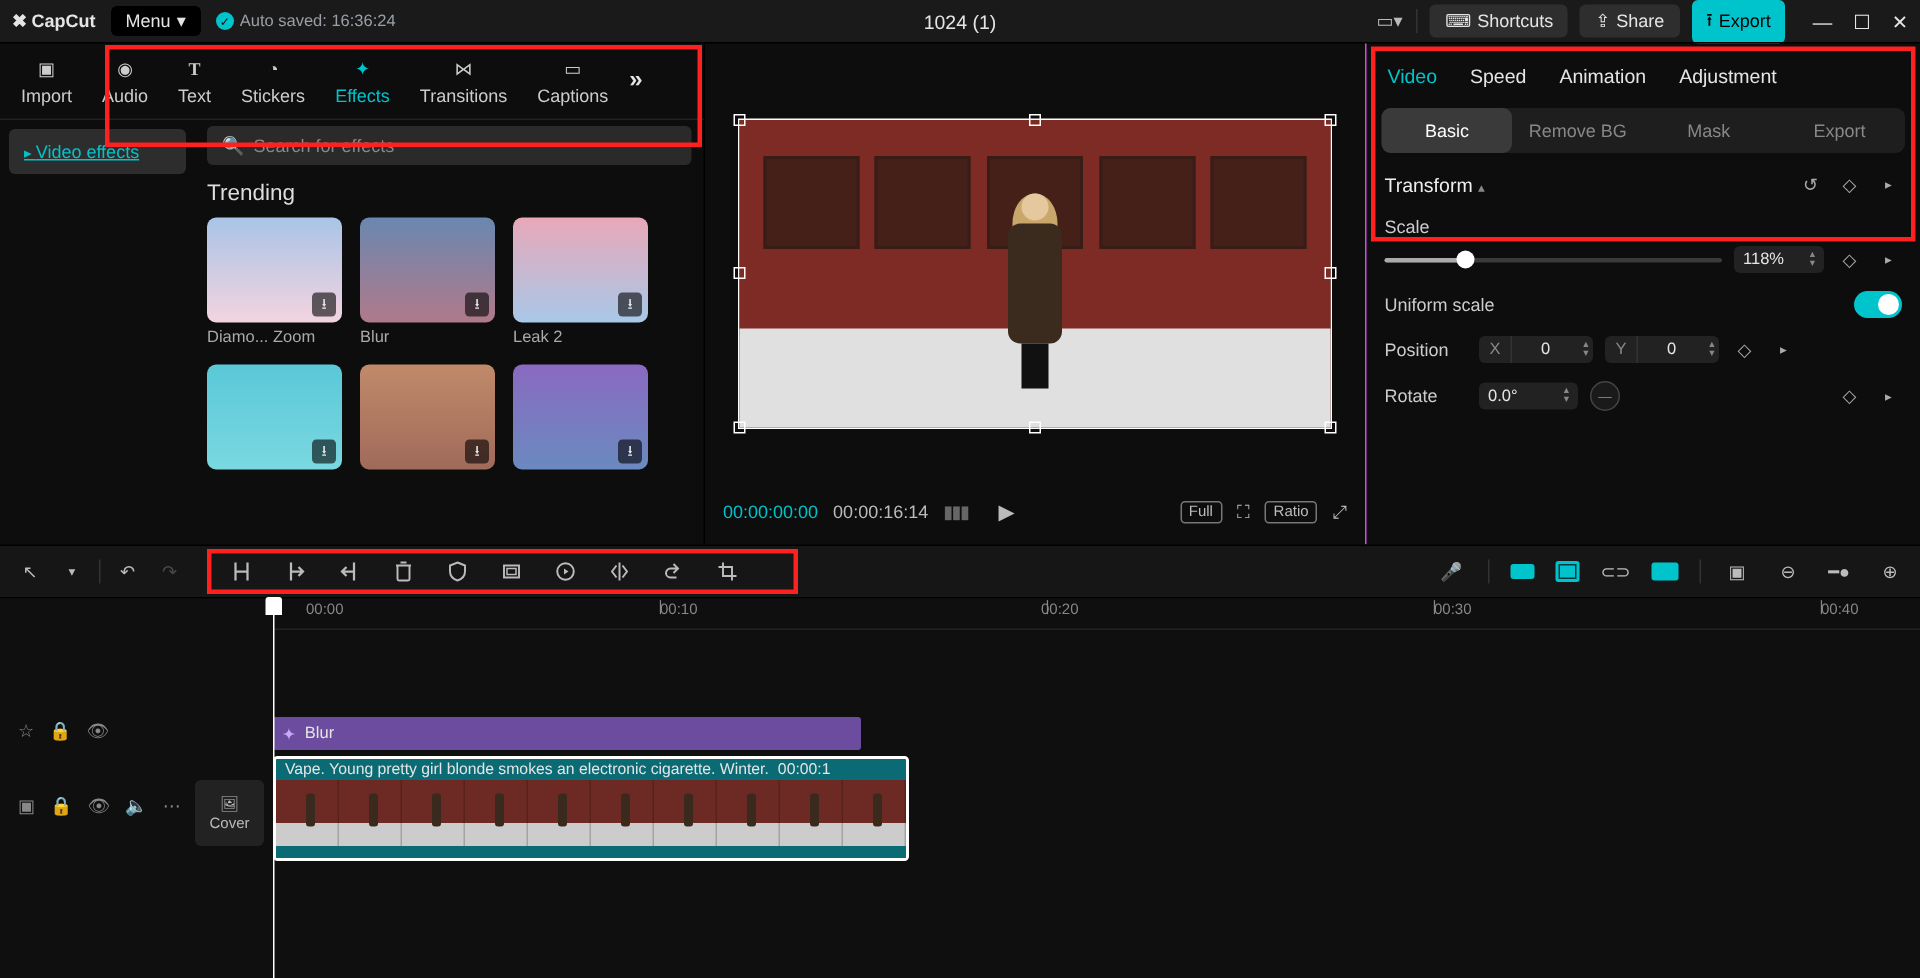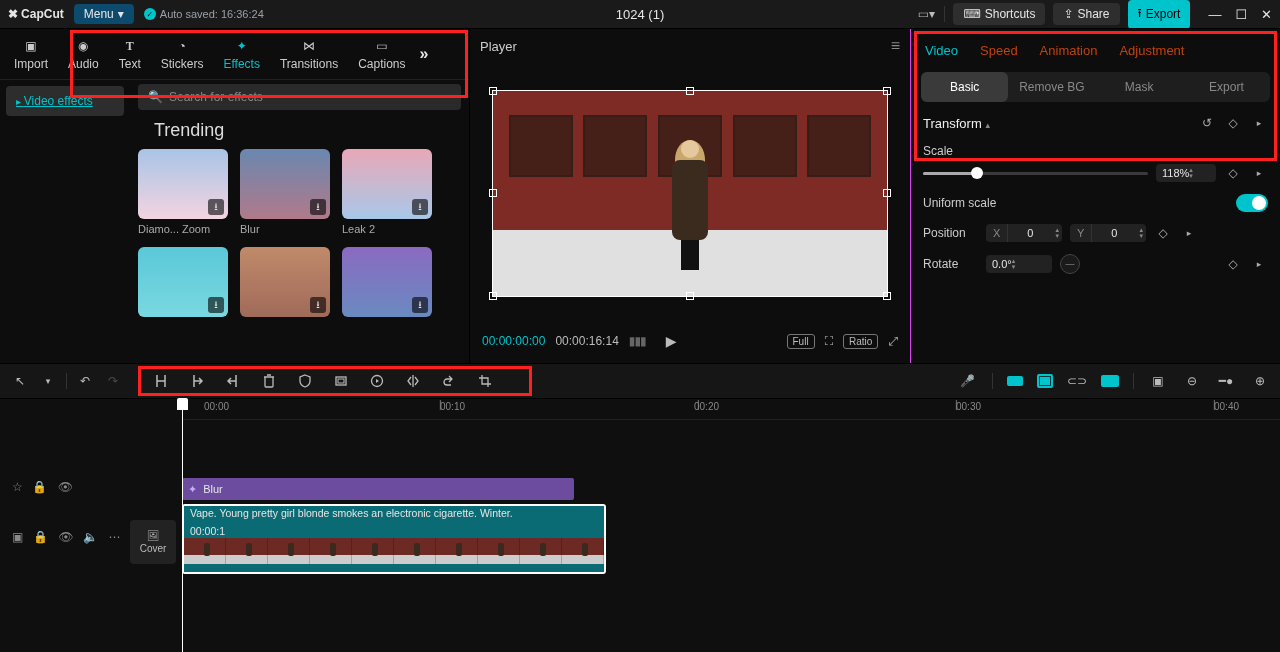--- a/index.html
+++ b/index.html
@@ -1,19 +1,19 @@
 <!DOCTYPE html>
 <html><head>
 <meta charset="utf-8">
 <style>
   * { margin: 0; padding: 0; box-sizing: border-box; font-family: -apple-system, "Segoe UI", Arial, sans-serif; }
   body { background: #0d0d0d; color: #e5e5e5; font-size: 12px; width: 1280px; height: 652px; overflow: hidden; display: flex; flex-direction: column; }
   .titlebar { height: 28px; background: #1a1a1a; display: flex; align-items: center; padding: 0 8px; gap: 10px; }
   .logo { font-size: 12px; font-weight: 600; display:flex; align-items:center; gap:3px;}
-  .menu-btn { background: #0c4a6e; border-radius: 4px; padding: 3px 10px; display:flex; align-items:center; gap:4px; font-size:12px;}
+  .menu-btn { background: #000000; border-radius: 4px; padding: 3px 10px; display:flex; align-items:center; gap:4px; font-size:12px;}
   .autosave { color: #9aa0a6; font-size:11px; display:flex; align-items:center; gap:4px;}
   .check { width:12px; height:12px; border-radius:50%; background:#00c4cc; display:inline-flex; align-items:center; justify-content:center; font-size:8px; color:#0d0d0d;}
   .title-center { position:absolute; left:50%; transform:translateX(-50%); font-size:13px; font-weight:500;}
   .right-title { margin-left:auto; display:flex; align-items:center; gap:8px;}
   .top-btn { background:#2e2e2e; border-radius:4px; padding:4px 10px; display:flex; align-items:center; gap:4px; font-size:12px; cursor:pointer;}
   .export-btn { background:#00c4cc; color:#000; font-weight:500; }
   .winctl { display:flex; gap:14px; margin-left:10px; font-size:13px; }
   .winctl span { cursor:pointer; }
 
   .upper { display:flex; height:335px; border-top:1px solid #000; }
@@ -25,21 +25,21 @@
   .red-box-1 { position:absolute; border:3px solid #ff2020; left:70px; top:1px; width:398px; height:68px; pointer-events:none;}
   .more-arrow { font-size:16px; margin-left:4px; font-weight:bold;}
 
   .left-sub { display:flex; flex:1; overflow:hidden;}
   .sidepills { width:130px; padding:6px; display:flex; flex-direction:column; gap:4px;}
   .pill { padding:8px 10px; border-radius:4px; font-size:12px; cursor:pointer; color:#ddd;text-decoration:underline;}
   .pill.active { background:#2d2d2d; color:#00c4cc;}
   .pill.active::before { content:"▸ "; font-size:10px;}
   .effects-area { flex:1; display:flex; flex-direction:column; padding:4px 8px;}
   .search { background:#2a2a2a; border-radius:4px; padding:6px 10px; color:#888; font-size:12px; display:flex; align-items:center; gap:6px;}
-  .section-title { font-size:18px; color:#ddd; margin:10px 0 8px 16px;}
+  .section-title { font-size:15px; color:#ddd; margin:10px 0 8px 0;}
   .thumb-grid { display:flex; flex-wrap:wrap; gap:12px;}
   .thumb { width:90px; display:flex; flex-direction:column; gap:4px;}
   .thumb-img { width:90px; height:70px; border-radius:6px; position:relative; background:#333;}
   .dl { position:absolute; right:4px; bottom:4px; width:16px; height:16px; background:rgba(0,0,0,.6); border-radius:3px; display:flex; align-items:center; justify-content:center; font-size:10px;}
   .thumb-label { font-size:11px; color:#aaa; white-space:nowrap; overflow:hidden; text-overflow:ellipsis;}
 
   .player-panel { flex:1; display:flex; flex-direction:column; padding:8px 10px; position:relative;}
   .player-header { display:flex; align-items:center; justify-content:space-between; color:#ccc; font-size:13px; padding-bottom:4px;}
   .hamburger { font-size:16px; color:#888;}
   .canvas { flex:1; display:flex; align-items:center; justify-content:center; }
@@ -58,36 +58,36 @@
   .c-t{top:-4px;left:50%;transform:translateX(-50%)}.c-b{bottom:-4px;left:50%;transform:translateX(-50%)}
   .c-l{left:-4px;top:50%;transform:translateY(-50%)}.c-r{right:-4px;top:50%;transform:translateY(-50%)}
   .player-controls { display:flex; align-items:center; gap:10px; padding:6px 2px; color:#bbb; font-size:12px;}
   .time-current { color:#00c4cc;}
   .play-btn { font-size:14px; margin-left:10px;}
   .pc-right { margin-left:auto; display:flex; gap:10px; align-items:center;}
   .pc-box { border:1px solid #777; border-radius:3px; padding:1px 5px; font-size:10px;}
 
   .right-panel { width:370px; border-left:1px solid #d946ef; display:flex; flex-direction:column; padding:4px 8px; position:relative; overflow:hidden;}
   .rp-tabs { display:flex; gap:22px; padding:10px 6px;}
-  .rp-tab { font-size:13px; color:#c2410c; cursor:pointer;}
+  .rp-tab { font-size:13px; color:#e5e5e5; cursor:pointer;}
   .rp-tab.active { color:#00c4cc; font-weight:500;}
   .rp-subtabs { display:flex; background:#1e1e1e; border-radius:6px; margin:4px 2px;}
   .rp-sub { flex:1; text-align:center; padding:8px 0; font-size:12px; color:#888; cursor:pointer; border-radius:6px;}
   .rp-sub.active { background:#3a3a3a; color:#fff;}
   .red-box-rp { position:absolute; border:3px solid #ff2020; top:2px; left:3px; right:3px; height:130px; pointer-events:none;}
   .prop-group { padding:8px 4px; display:flex; flex-direction:column; gap:12px;}
   .prop-header { display:flex; align-items:center; justify-content:space-between;}
   .prop-title { font-size:13px; font-weight:500; color:#eee;}
   .iconbtn { width:18px; height:18px; display:inline-flex; align-items:center; justify-content:center; color:#aaa; cursor:pointer; font-size:12px;}
   .row { display:flex; align-items:center; gap:8px;}
   .label { font-size:12px; color:#ccc; width:55px;}
   .slider-track { flex:1; height:3px; background:#3a3a3a; border-radius:2px; position:relative;}
   .slider-fill { position:absolute; left:0; top:0; bottom:0; width:24%; background:#aaa; border-radius:2px;}
   .slider-thumb { position:absolute; left:24%; top:50%; transform:translate(-50%,-50%); width:12px; height:12px; background:#fff; border-radius:50%;}
-  .numbox { width:60px; background:#222; border-radius:4px; padding:3px 6px; display:flex; align-items:center; justify-content:flex-start; font-size:11px;}
+  .numbox { width:60px; background:#222; border-radius:4px; padding:3px 6px; display:flex; align-items:center; justify-content:space-between; font-size:11px;}
   .spin { display:flex; flex-direction:column; font-size:7px; line-height:6px; color:#888;}
   .axis-input { background:#222; border-radius:4px; display:flex; align-items:center; width:76px;}
   .axis-input .ax { padding:3px 7px; color:#888; font-size:11px; border-right:1px solid #333;}
   .axis-input .val { flex:1; text-align:center; font-size:11px;}
   .toggle { width:32px; height:18px; background:#00c4cc; border-radius:9px; position:relative;}
   .toggle::after { content:""; position:absolute; right:2px; top:2px; width:14px; height:14px; background:#fff; border-radius:50%;}
   .circle-btn{ width:20px;height:20px;border-radius:50%;border:1px solid #444;display:flex;align-items:center;justify-content:center;background:#1a1a1a;}
 
   .tool-row { height:36px; background:#161616; border-top:1px solid #000; border-bottom:1px solid #000; display:flex; align-items:center; padding:0 10px; gap:8px; position:relative;}
   .tool-left { display:flex; align-items:center; gap:8px;}
@@ -103,21 +103,21 @@
   .tick { position:absolute; top:2px; font-size:10px; color:#888;}
   .playhead { position:absolute; left:182px; top:0; bottom:0; width:1px; background:#fff; z-index:5;}
   .playhead::before { content:""; position:absolute; top:-1px; left:-5px; width:11px; height:12px; background:#fff; border-radius:2px 2px 0 0;}
   .tracks { flex:1; position:relative; padding-top:58px;}
   .track-controls { position:absolute; left:0; top:58px; width:130px; display:flex; flex-direction:column; gap:32px;}
   .tc-row { display:flex; align-items:center; gap:10px; padding:2px 12px; color:#888;}
   .cover-btn { position:absolute; left:130px; top:100px; width:46px; height:44px; background:#222; border-radius:4px; display:flex; flex-direction:column; align-items:center; justify-content:center; gap:2px; font-size:10px; color:#bbb;}
   .effect-clip { position:absolute; left:182px; top:58px; height:22px; width:392px; background:#6b4c9f; border-radius:2px; display:flex; align-items:center; padding:0 6px; gap:6px; font-size:11px;}
   .effect-clip .spark { color:#c8a9ff;}
   .video-clip { position:absolute; left:182px; top:84px; width:424px; height:70px; border:2px solid #fff; border-radius:3px; overflow:hidden; display:flex; flex-direction:column;}
-  .clip-header { background:#0a6b75; padding:1px 6px; font-size:10.5px; white-space:nowrap; overflow:hidden; display:flex; gap:6px;flex-direction:column;}
+  .clip-header { background:#0a6b75; padding:1px 6px; font-size:10.5px; white-space:nowrap; overflow:hidden; display:flex; gap:6px;}
   .clip-frames { flex:1; display:flex; background:#2b4a50;}
   .frame { flex:1; background:linear-gradient(180deg,#6d2a24 0%,#6d2a24 65%,#ccc 65%); border-right:1px solid rgba(0,0,0,.2); position:relative;}
   .frame::after { content:""; position:absolute; left:48%; top:20%; width:6px; height:50%; background:#3a2a1e; border-radius:2px;}
   .clip-audio { height:8px; background:#0a6b75;}
 
   svg { display:block; }
 </style>
 </head>
 <body>
 
@@ -239,24 +239,20 @@
                 <div class="dl">⭳</div>
               </div>
             <div class="thumb-label"></div>
           </div>
         </div>
       </div>
     </div>
   </div>
 
   <div class="player-panel">
-    <div class="player-header">
-      <span>Player</span>
-      <span class="hamburger">≡</span>
-    </div>
     <div class="canvas">
       <div class="video-frame">
         <div class="wall"></div>
         <div class="windows">
             <div class="win"></div>
             <div class="win"></div>
             <div class="win"></div>
             <div class="win"></div>
             <div class="win"></div>
           </div>

